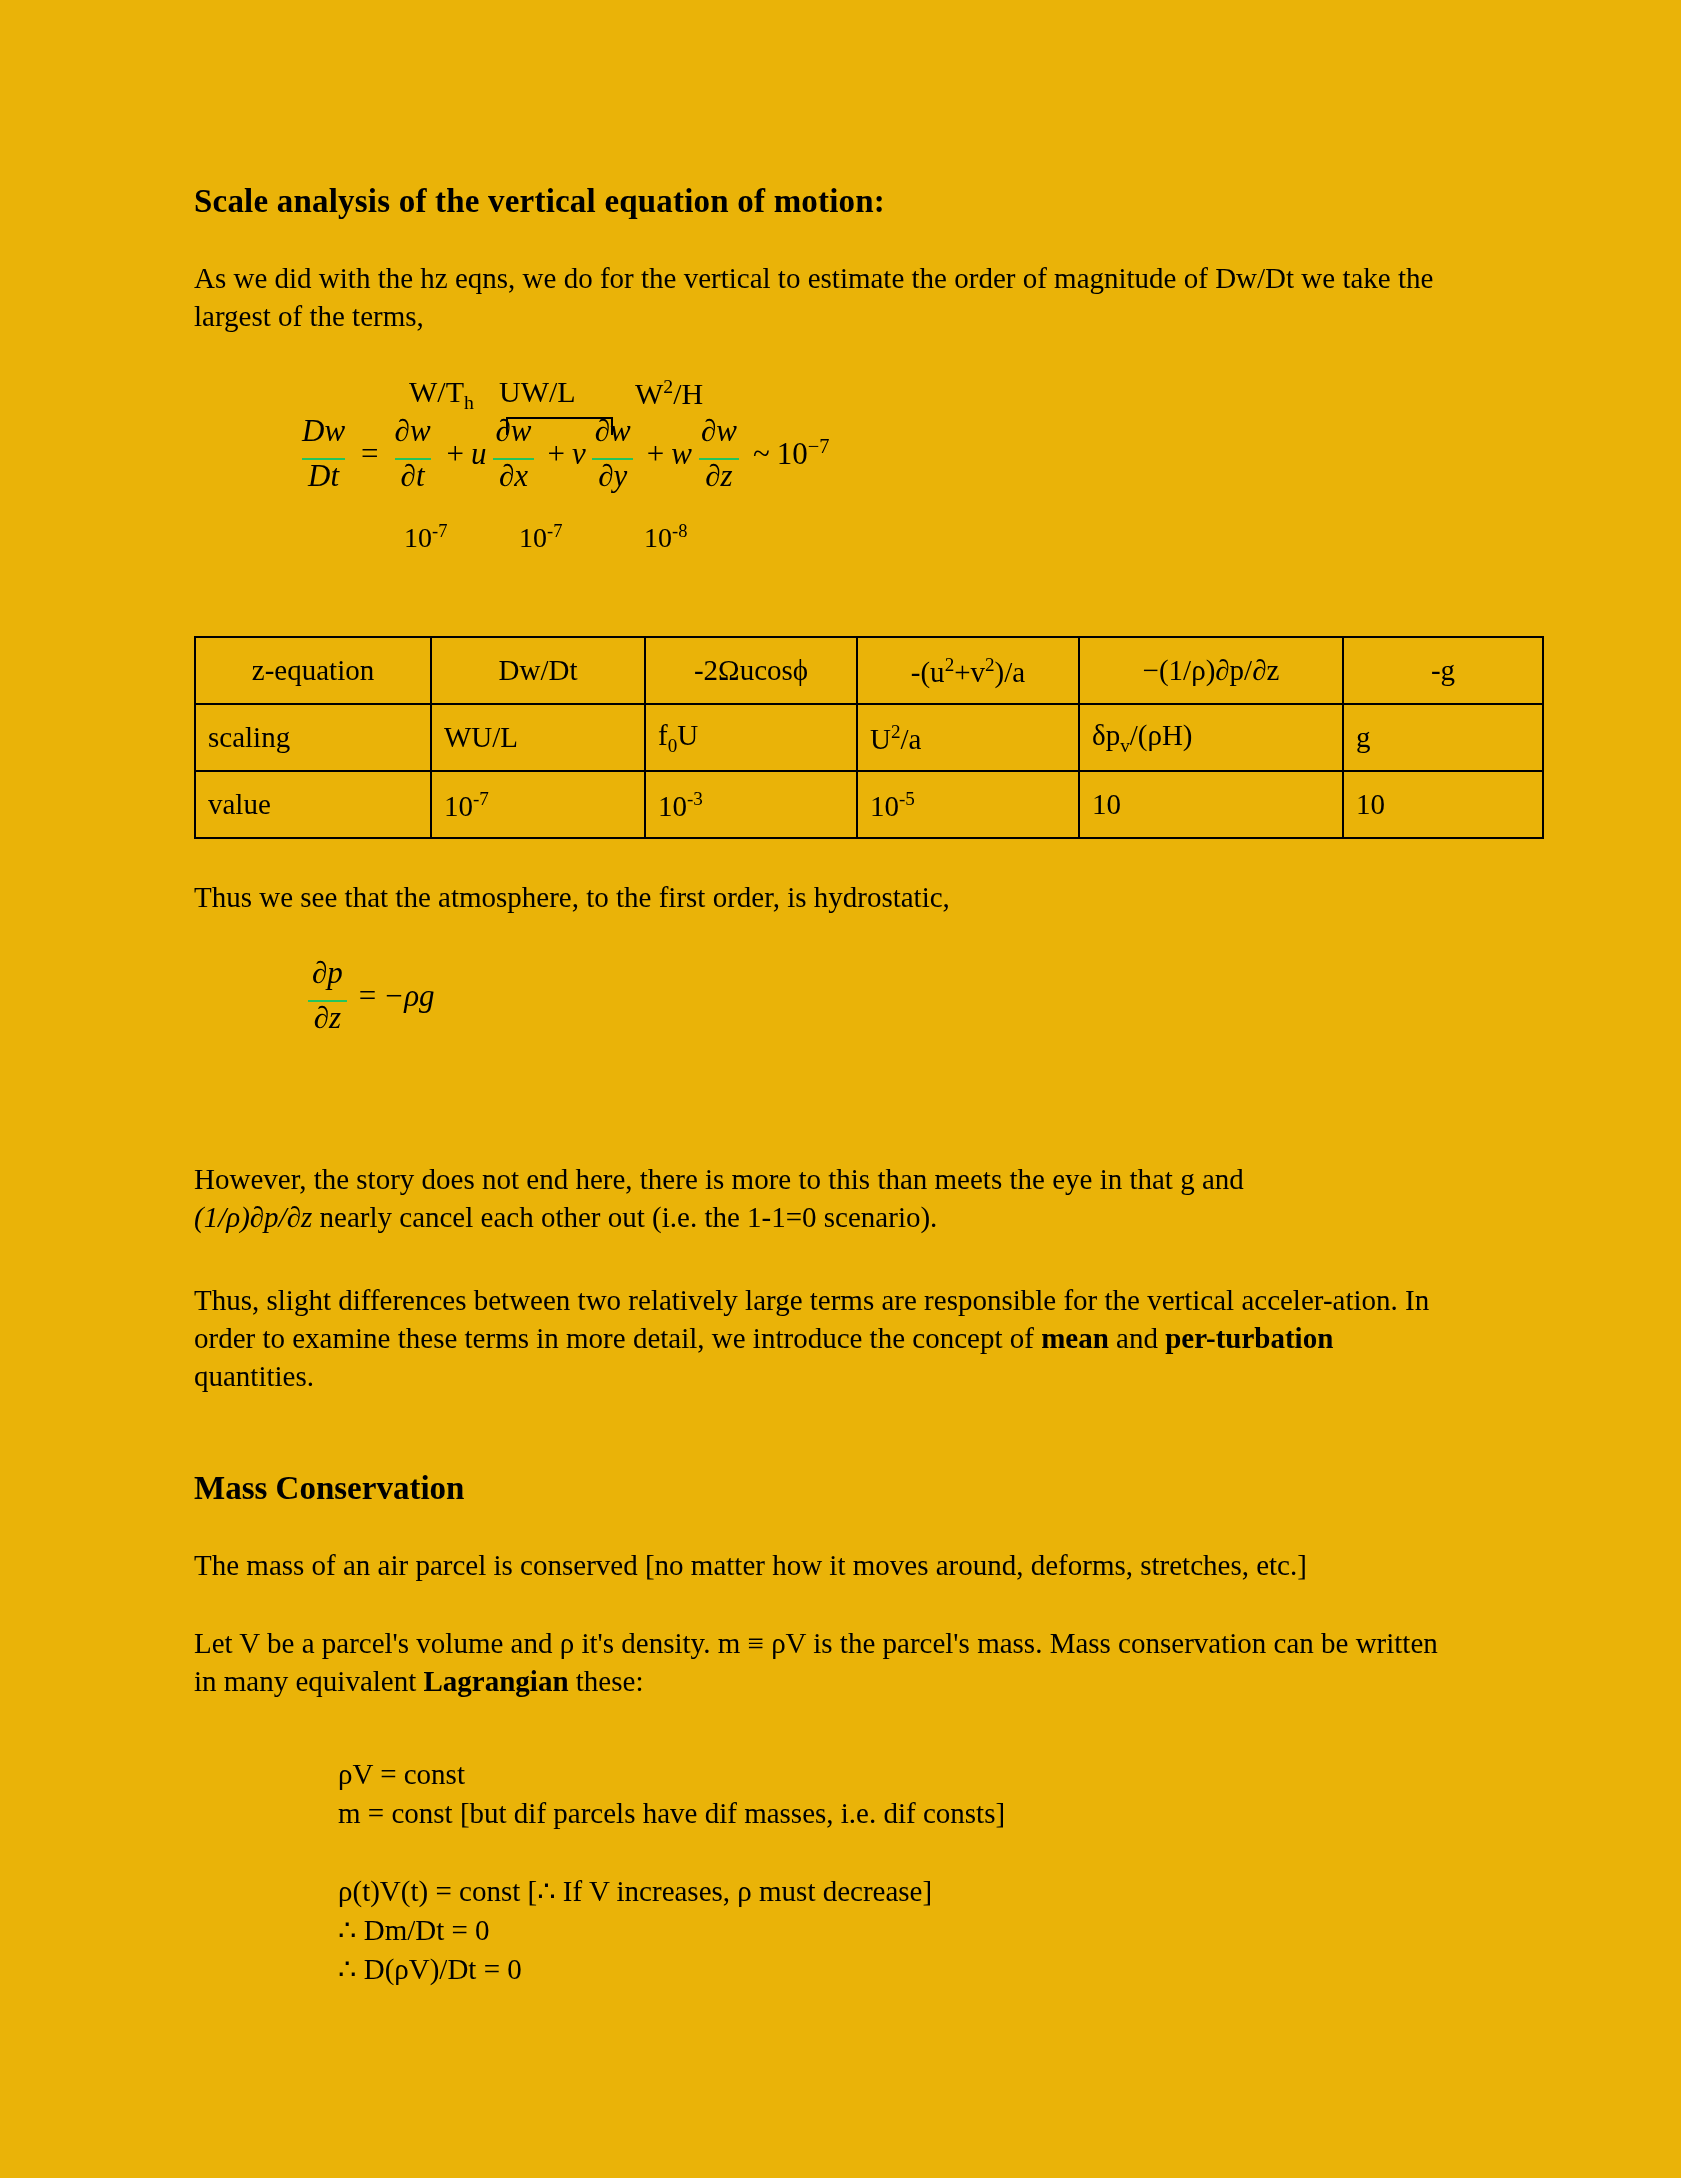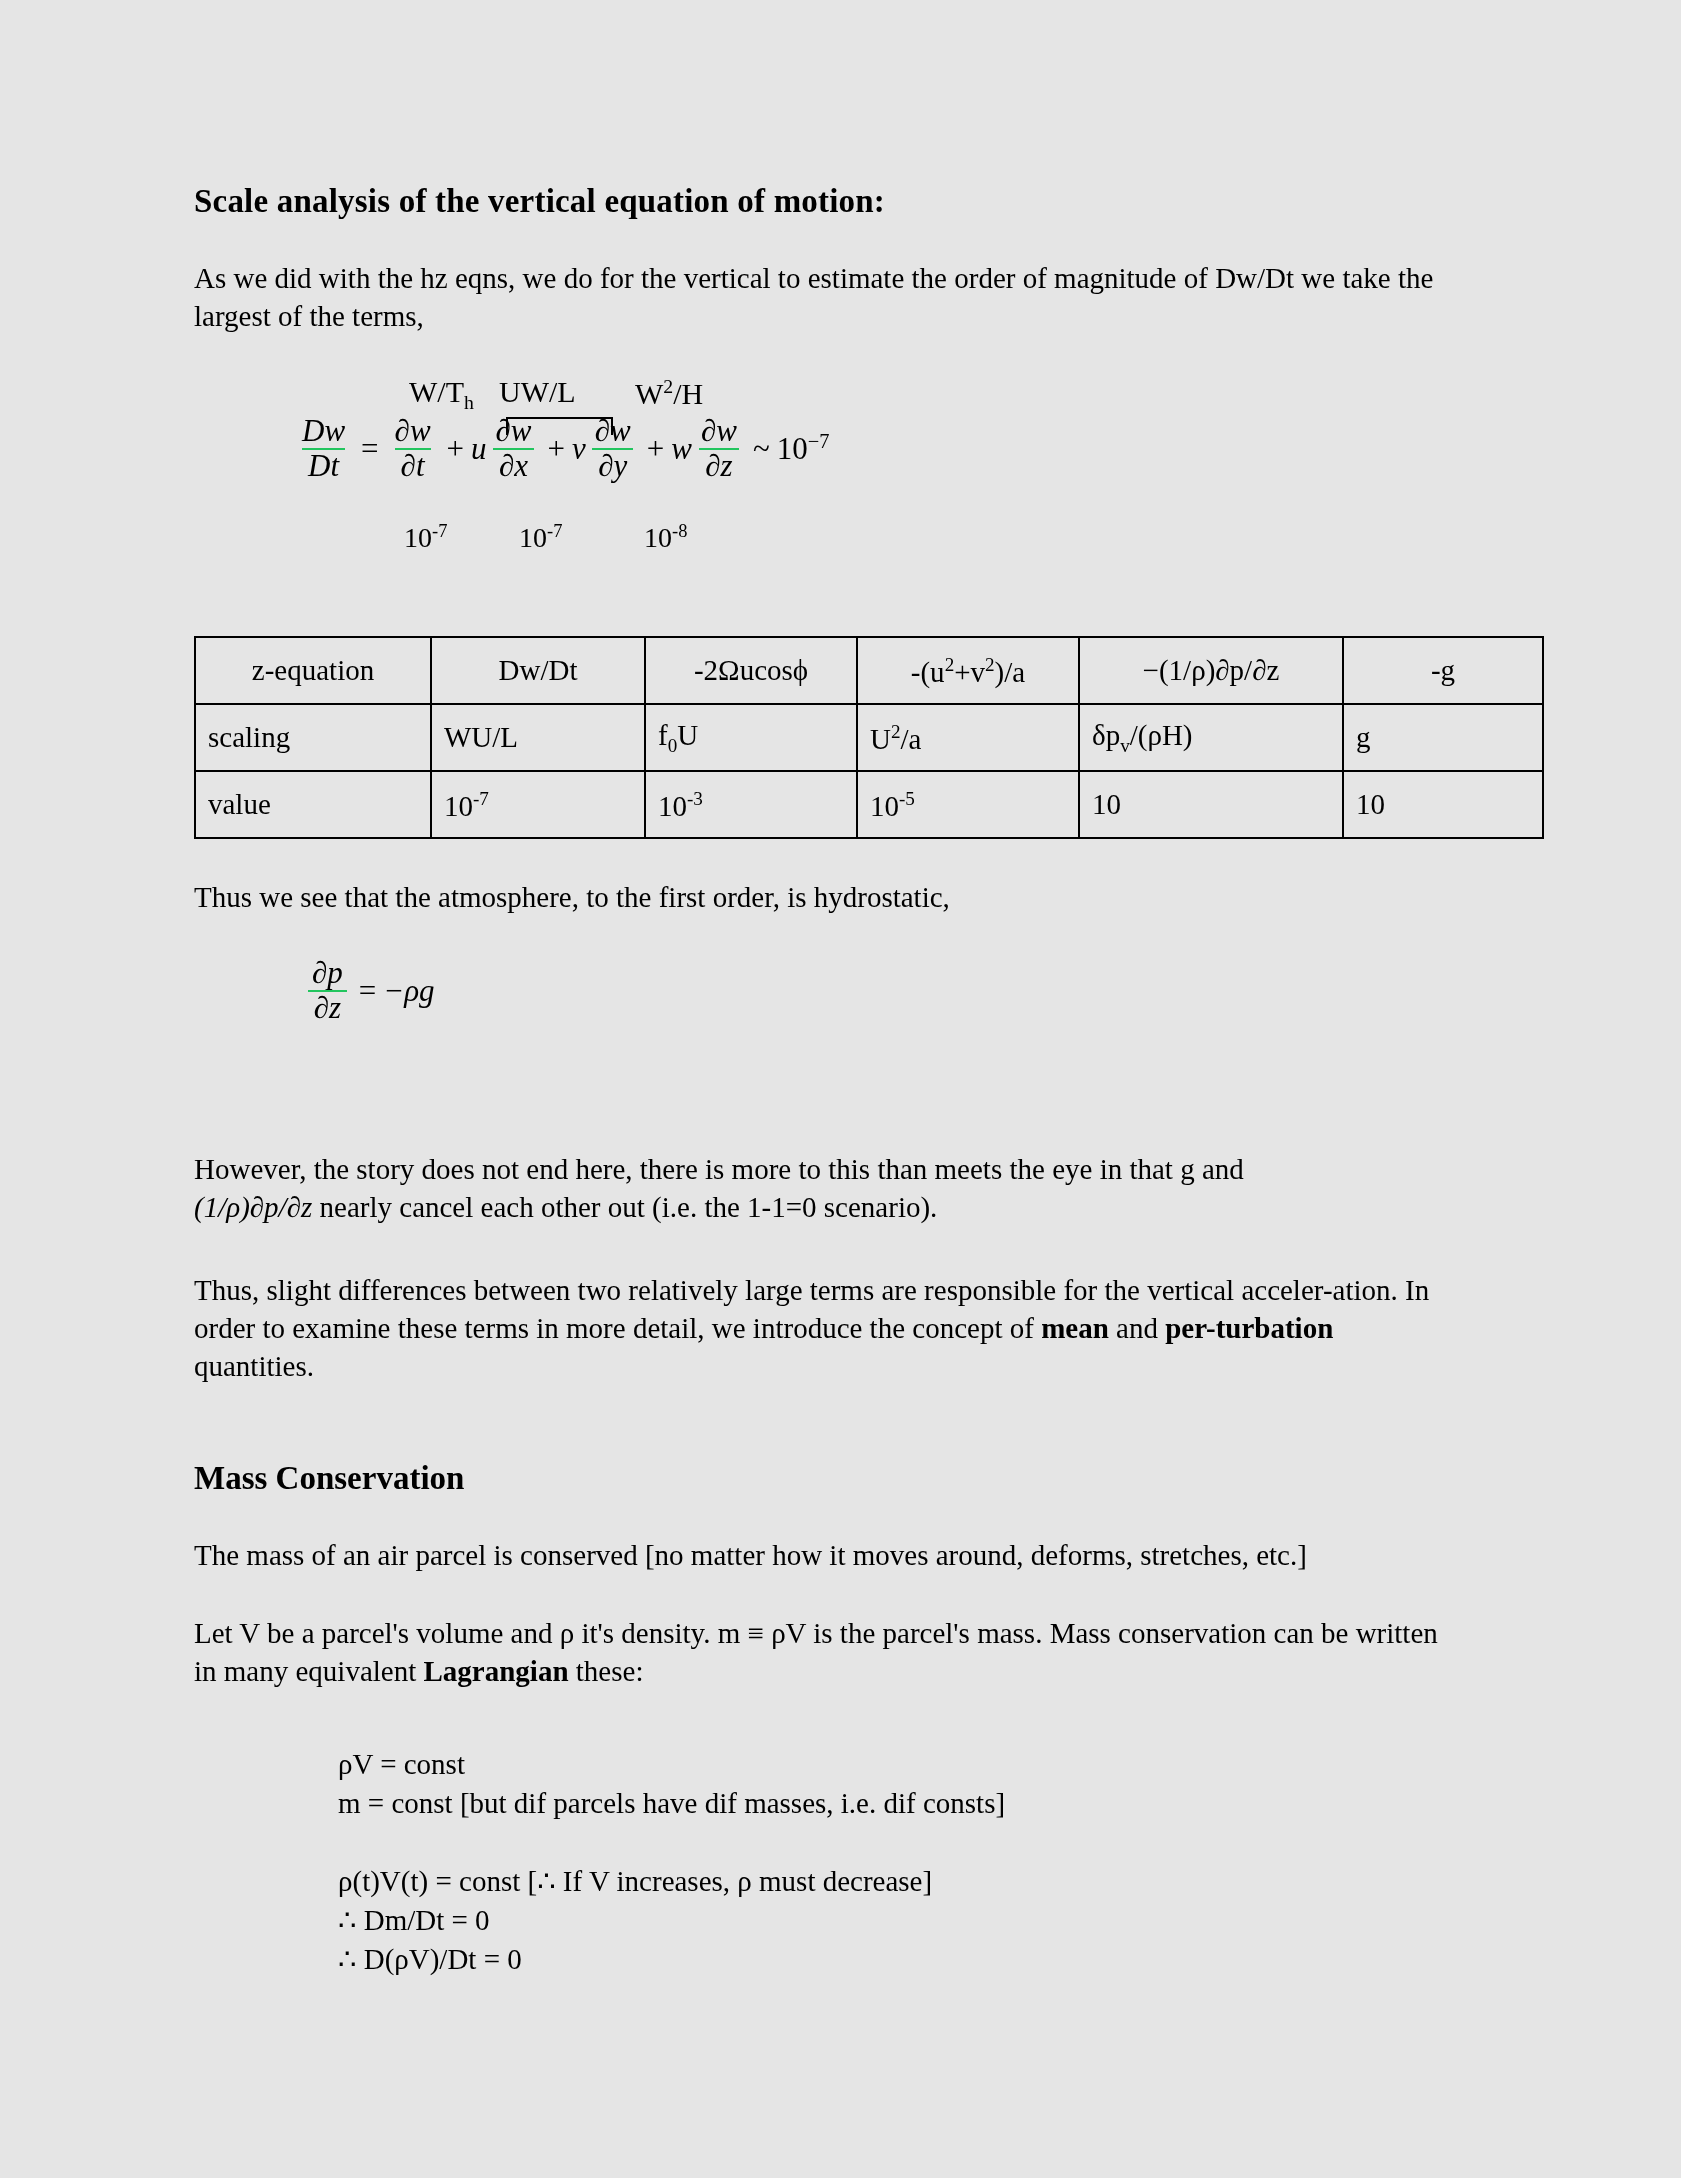--- a/index.html
+++ b/index.html
@@ -13,21 +13,21 @@
     font-family: "Liberation Serif", "DejaVu Serif", serif;
     color: #000000;
     position: relative;
     overflow: hidden;
   }
   .page {
     position: absolute;
     left: 0; top: 0;
     width: 1681px;
     height: 2178px;
-    background: #e5e5e5;
+    background: #eab308;
   }
   .content {
     position: absolute;
     left: 194px;
     top: 183px;
     width: 1297px;
   }
 
   h1.doc-title {
     font-size: 33px;
@@ -67,20 +67,21 @@
     align-items: center;
     font-size: 31px;
   }
   .frac {
     display: inline-flex;
     flex-direction: column;
     align-items: center;
     vertical-align: middle;
     line-height: 1.05;
     margin: 0 3px;
+    gap: 10px;
   }
   .frac .num { padding: 0 6px; }
   .frac .den { padding: 0 6px; border-top: 2px solid #22c55e; }
   .ital { font-style: italic; }
   .op { margin: 0 7px; }
   .scalelabel {
     position: absolute;
     font-size: 30px;
     white-space: nowrap;
   }

